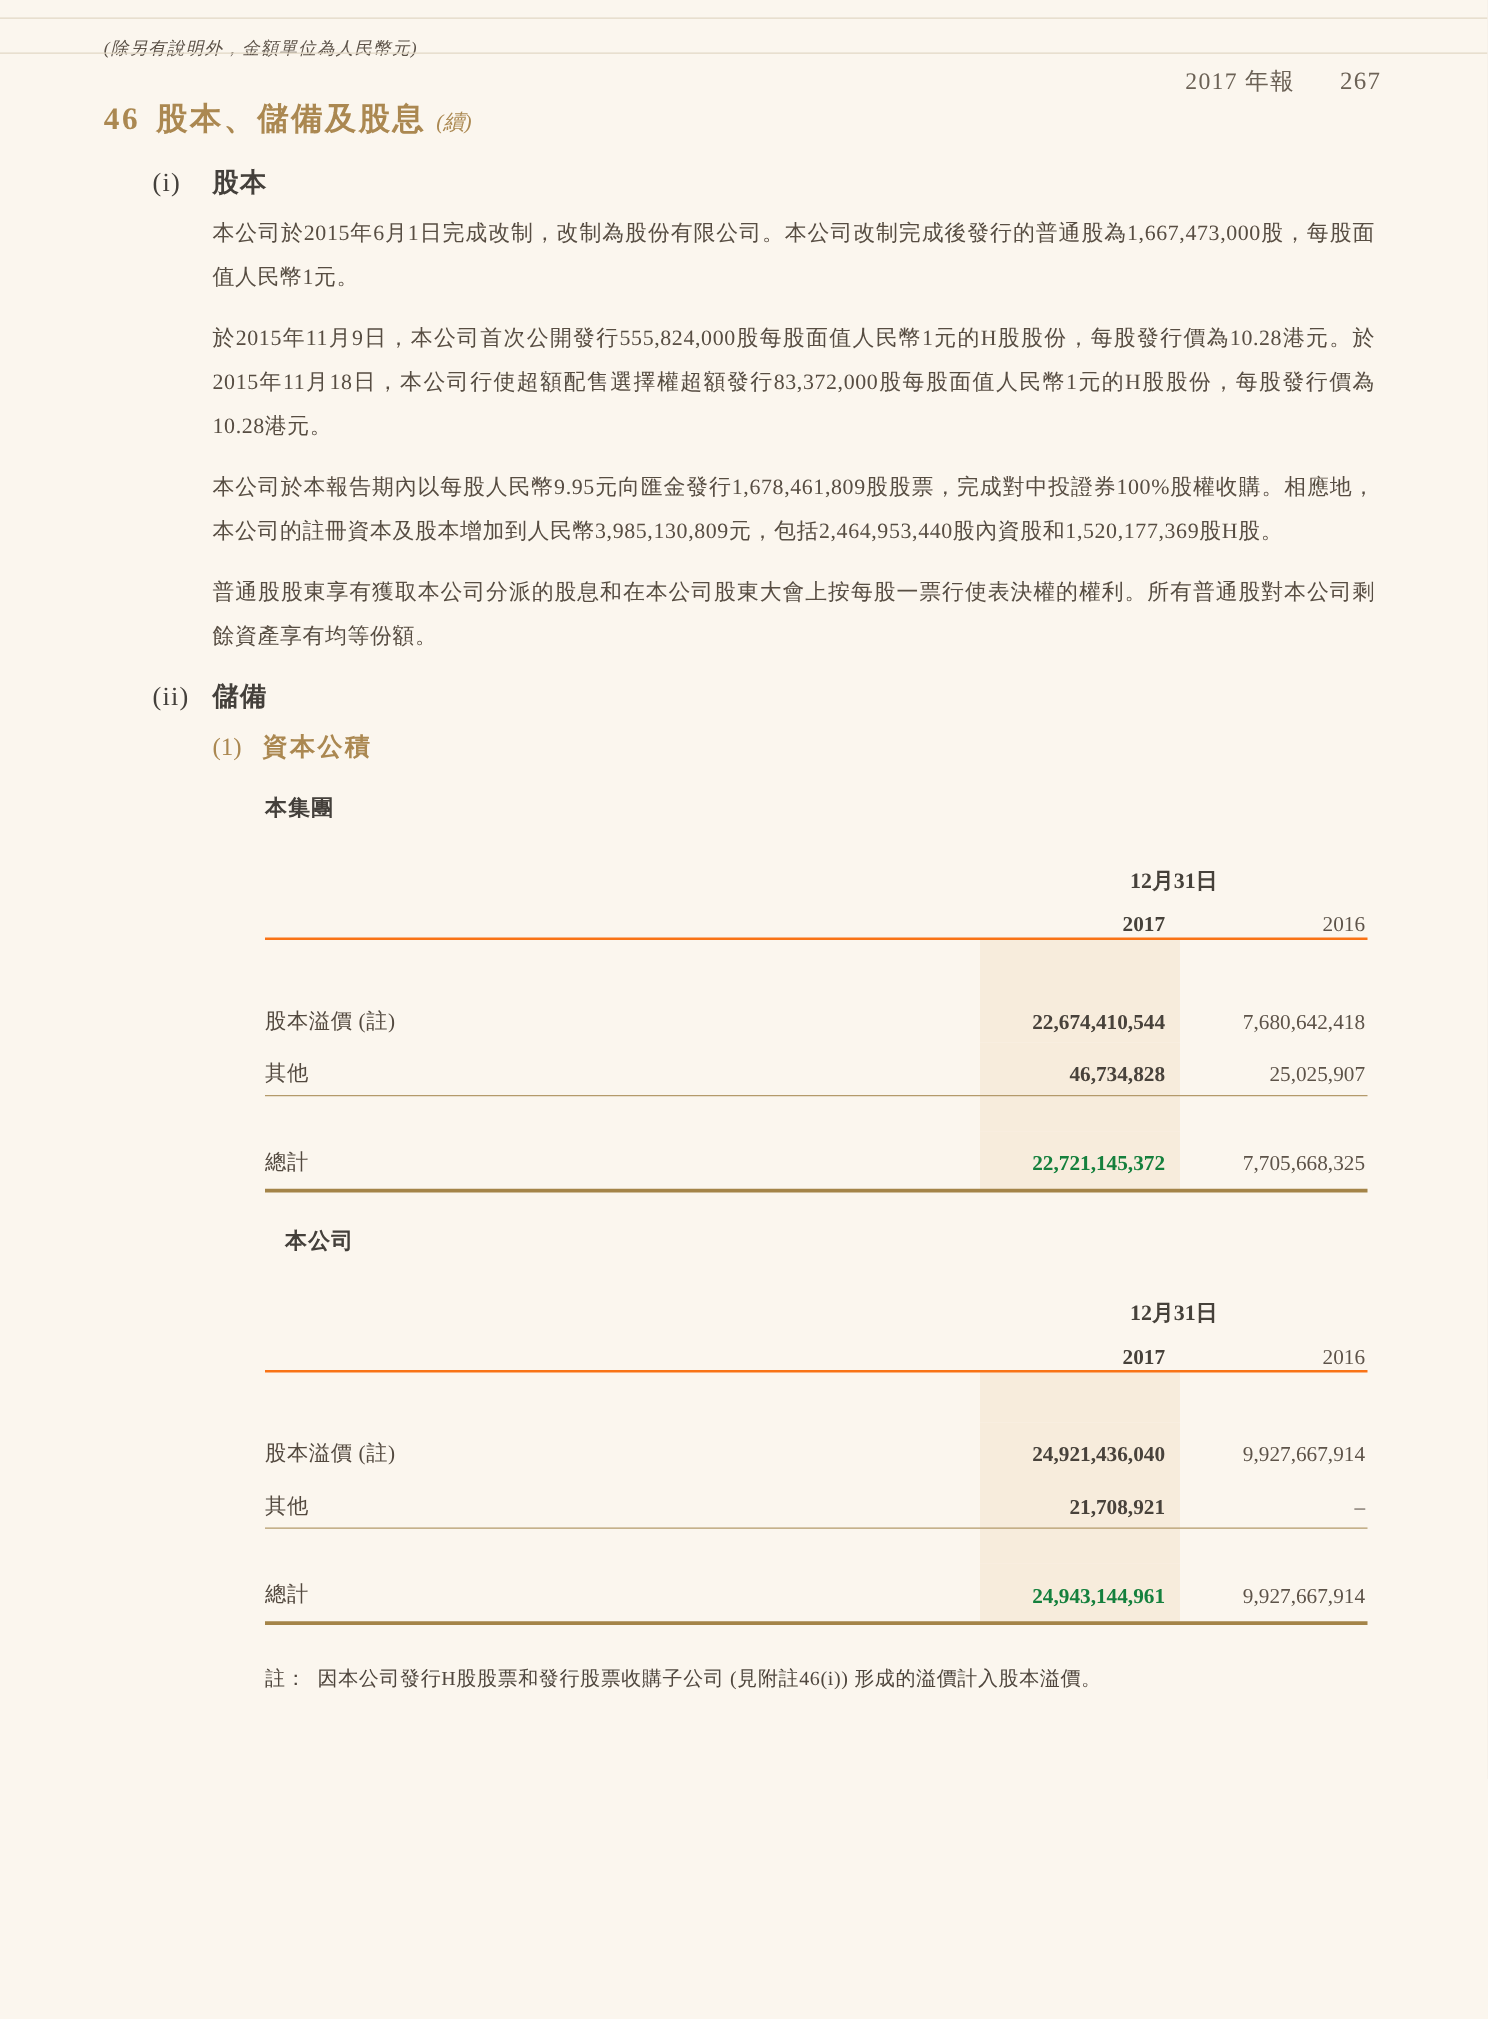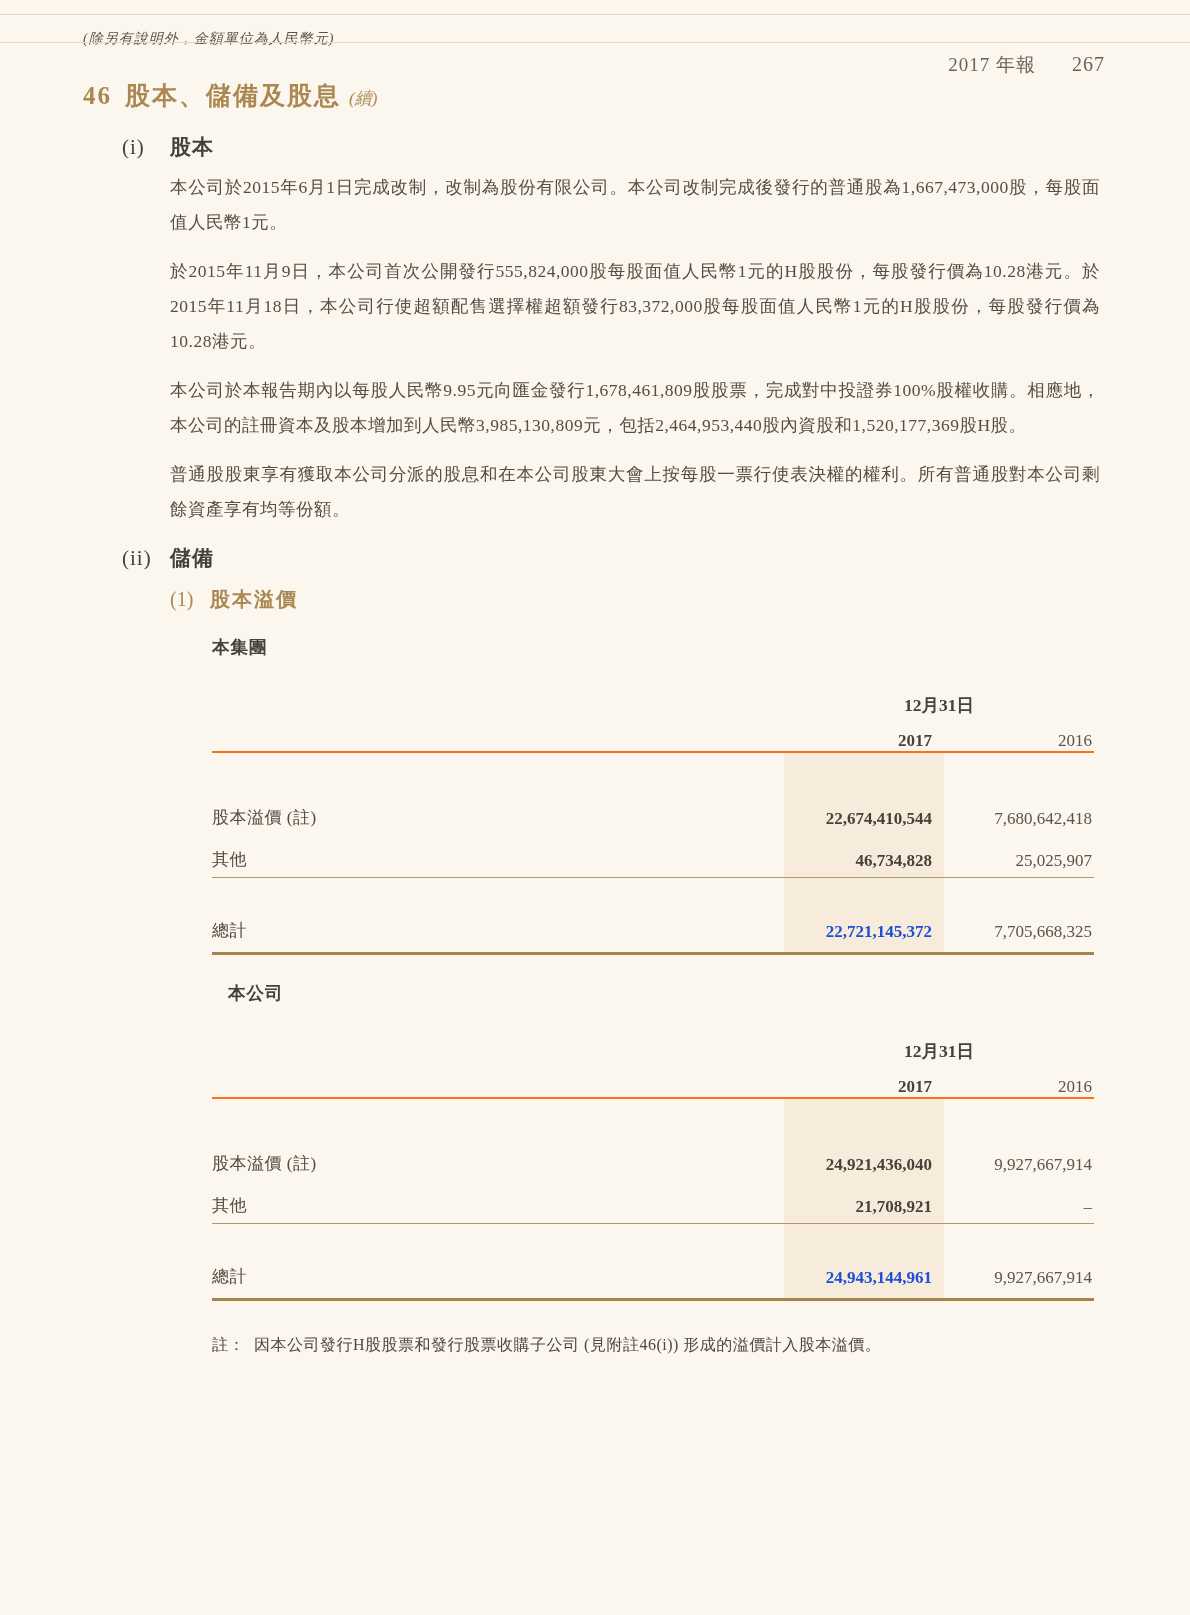--- a/index.html
+++ b/index.html
@@ -160,21 +160,21 @@
   tr.sp2 td { height: 28px; }
 
   tr.data td { height: 36px; }
   tr.data td.lbl { letter-spacing: 0.5px; padding-bottom: 6px; }
   tr.data td.v-cur { text-align: right; padding-right: 12px; padding-bottom: 6px; font-weight: 700; color: #48423b; }
   tr.data td.v-pri { text-align: right; padding-right: 2px;  padding-bottom: 6px; color: #5d5349; }
   tr.data.last td { border-bottom: 1px solid #b49a6b; }
 
   tr.total td { border-bottom: 3px solid #a48448; height: 36px; }
   tr.total td.lbl { padding-bottom: 10px; letter-spacing: 0.5px; }
-  tr.total td.v-cur { text-align: right; padding-right: 12px; padding-bottom: 10px; font-weight: 700; color: #1d4ed8; }
+  tr.total td.v-cur { text-align: right; padding-right: 12px; padding-bottom: 10px; font-weight: 700; color: #15803d; }
   tr.total td.v-pri { text-align: right; padding-right: 2px;  padding-bottom: 10px; color: #5d5349; }
 
   .footnote {
     margin-top: 32px;
     display: flex;
     font-size: 16px;
     color: #57
 4d42;
     line-height: 24px;
     letter-spacing: 0.5px;
@@ -214,21 +214,21 @@
     <p>普通股股東享有獲取本公司分派的股息和在本公司股東大會上按每股一票行使表決權的權利。所有普通股對本公司剩餘資產享有均等份額。</p>
   </div>
 
   <div class="sub-heading">
     <span class="marker">(ii)</span>
     <span>儲備</span>
   </div>
 
   <div class="l2-heading">
     <span class="marker">(1)</span>
-    <span>股本溢價</span>
+    <span>資本公積</span>
   </div>
 
   <div class="l2-content">
 
     <div class="scope-title">本集團</div>
 
     <table class="fin">
       <colgroup>
           <col class="c-label">
           <col class="c-cur">

